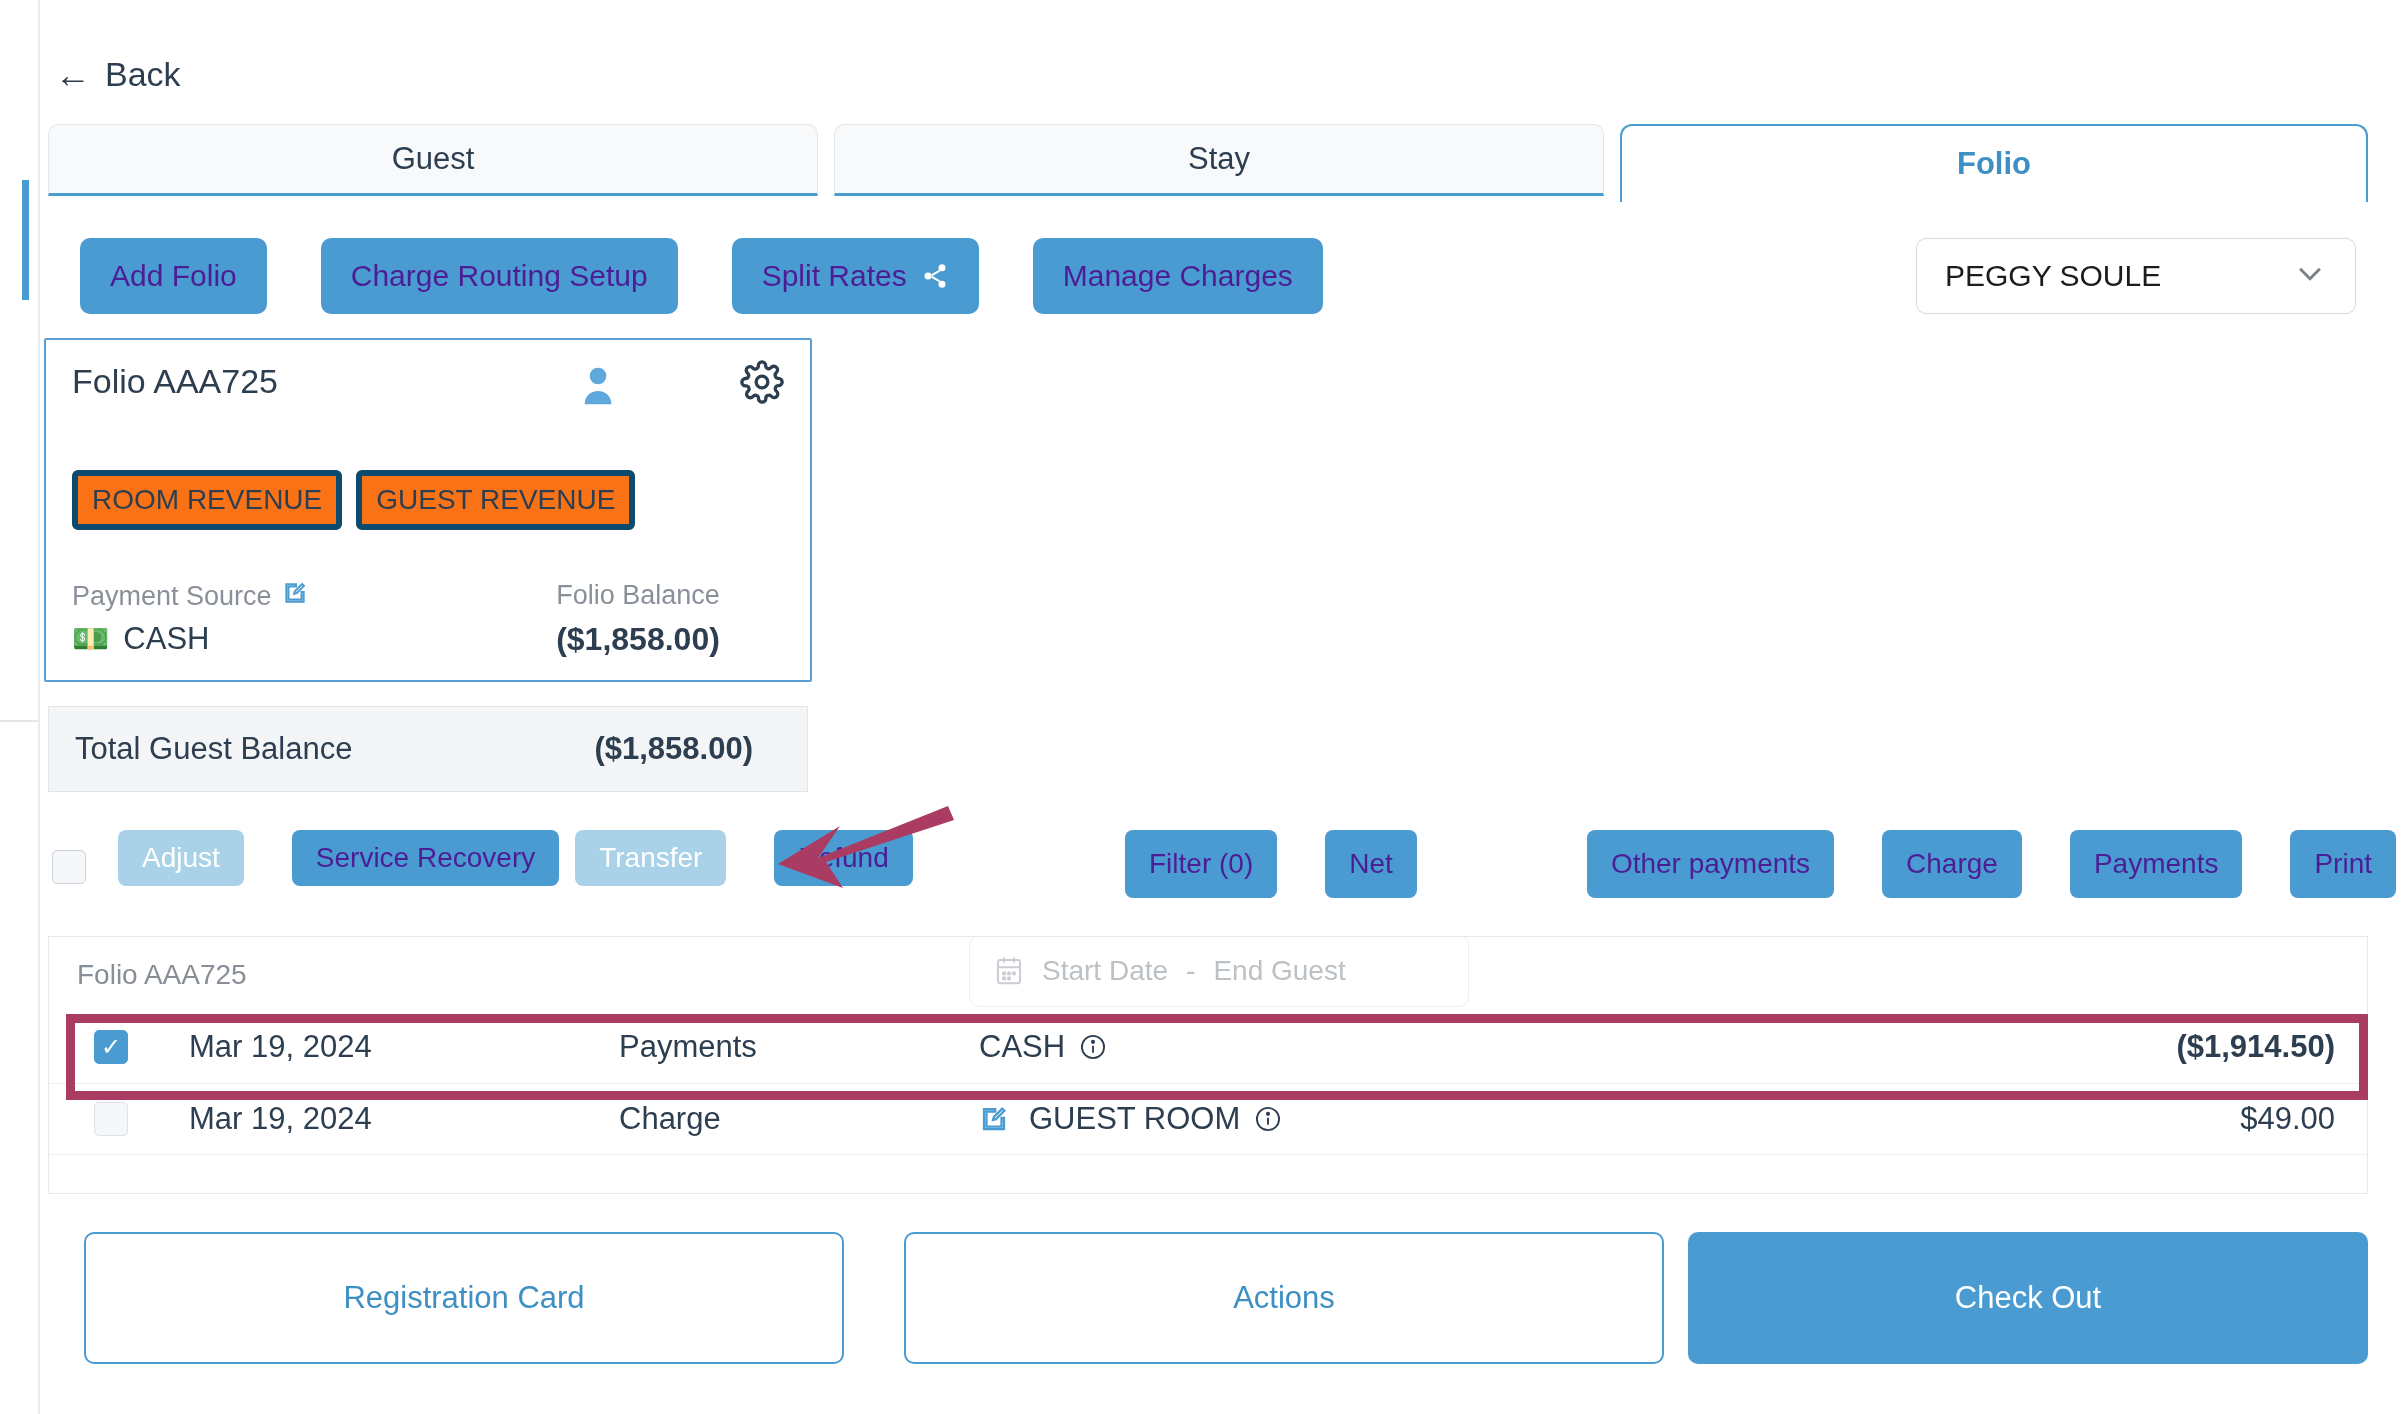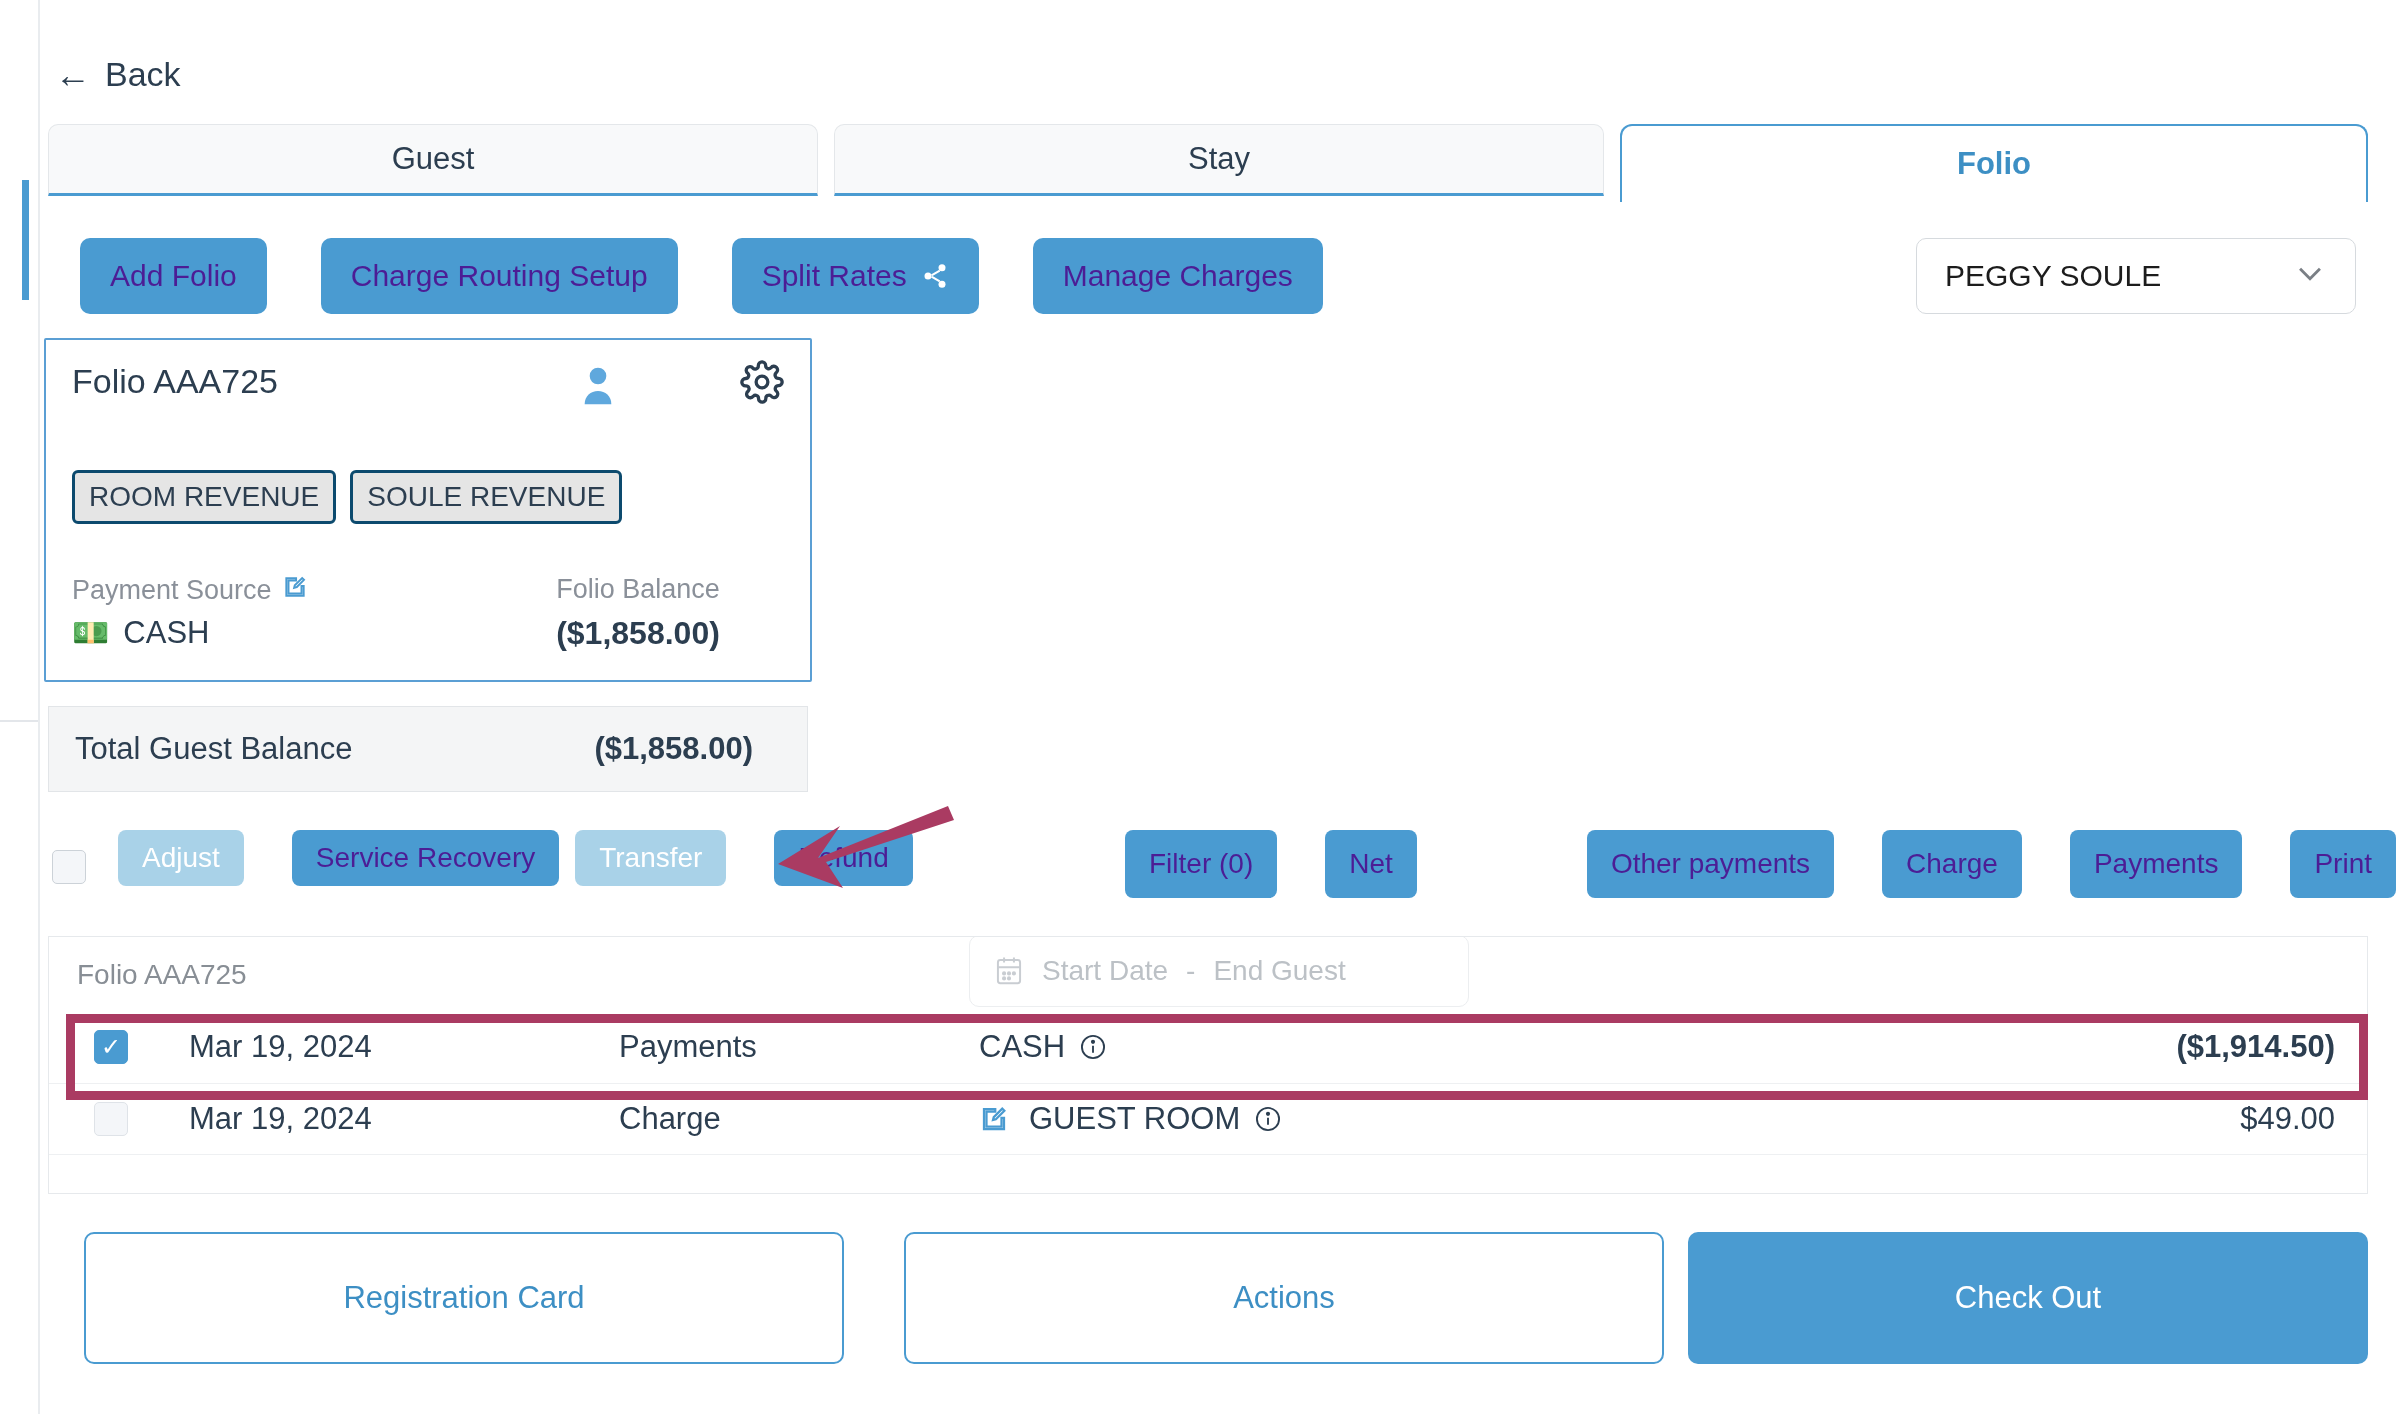--- a/index.html
+++ b/index.html
@@ -76,21 +76,21 @@
     border: 2px solid #5b9fd4; background: #ffffff; border-radius: 2px;
     padding: 22px 26px;
   }
   .folio-card-head { display: flex; align-items: flex-start; height: 66px; }
   .folio-title { font-size: 34px; color: #2c3e50; }
   .person-icon { margin-left: 300px; margin-top: 2px; }
   .gear-icon { margin-left: auto; margin-top: -2px; cursor: pointer; }
 
   .chips { display: flex; gap: 14px; margin-top: 42px; }
   .chip {
-    border: 3px solid #0c4a6e; background: #e5e5e5; border-radius: 6px;
+    border: 6px solid #0c4a6e; background: #f97316; border-radius: 6px;
     padding: 8px 14px; font-size: 28px; color: #2c3e50; cursor: pointer;
   }
 
   .folio-foot { display: flex; margin-top: 50px; }
   .ps-col { width: 420px; }
   .ps-label { font-size: 27px; color: #8a9099; display: flex; align-items: center; gap: 10px; }
   .ps-value { display: flex; align-items: center; gap: 14px; margin-top: 8px; font-size: 31px; color: #2c3e50; }
   .fb-col { text-align: center; flex: 1; }
   .fb-label { font-size: 27px; color: #8a9099; }
   .fb-value { font-size: 32px; font-weight: bold; color: #2c3e50; margin-top: 10px; }
@@ -240,21 +240,21 @@
           <path d="M19.4 15a1.6 1.6 0 00.3 1.8l.1.1a2 2 0 11-2.8 2.8l-.1-.1a1.6 1.6 0 00-1.8-.3 1.6 1.6 0 00-1 1.5V21a2 2 0 11-4 0v-.1a1.6 1.6 0 00-1-1.5 1.6 1.6 0 00-1.8.3l-.1.1a2 2 0 11-2.8-2.8l.1-.1a1.6 1.6 0 00.3-1.8 1.6 1.6 0 00-1.5-1H3a2 2 0 110-4h.1a1.6 1.6 0 001.5-1 1.6 1.6 0 00-.3-1.8l-.1-.1a2 2 0 112.8-2.8l.1.1a1.6 1.6 0 001.8.3H9a1.6 1.6 0 001-1.5V3a2 2 0 114 0v.1a1.6 1.6 0 001 1.5 1.6 1.6 0 001.8-.3l.1-.1a2 2 0 112.8 2.8l-.1.1a1.6 1.6 0 00-.3 1.8V9a1.6 1.6 0 001.5 1H21a2 2 0 110 4h-.1a1.6 1.6 0 00-1.5 1z"></path>
         </svg>
       </span>
     </div>
 
     <div class="chips">
       <div class="chip">
         <span>ROOM REVENUE</span>
       </div>
       <div class="chip">
-        <span>SOULE REVENUE</span>
+        <span>GUEST REVENUE</span>
       </div>
     </div>
 
     <div class="folio-foot">
       <div class="ps-col">
         <div class="ps-label">
           <span>Payment Source</span>
           <span>
             <svg width="26" height="26" viewBox="0 0 24 24" fill="none" stroke="#4a9bd1" stroke-width="1.8">
               <path d="M4 4h9v2H6v12h12v-7h2v9H4z"></path>

